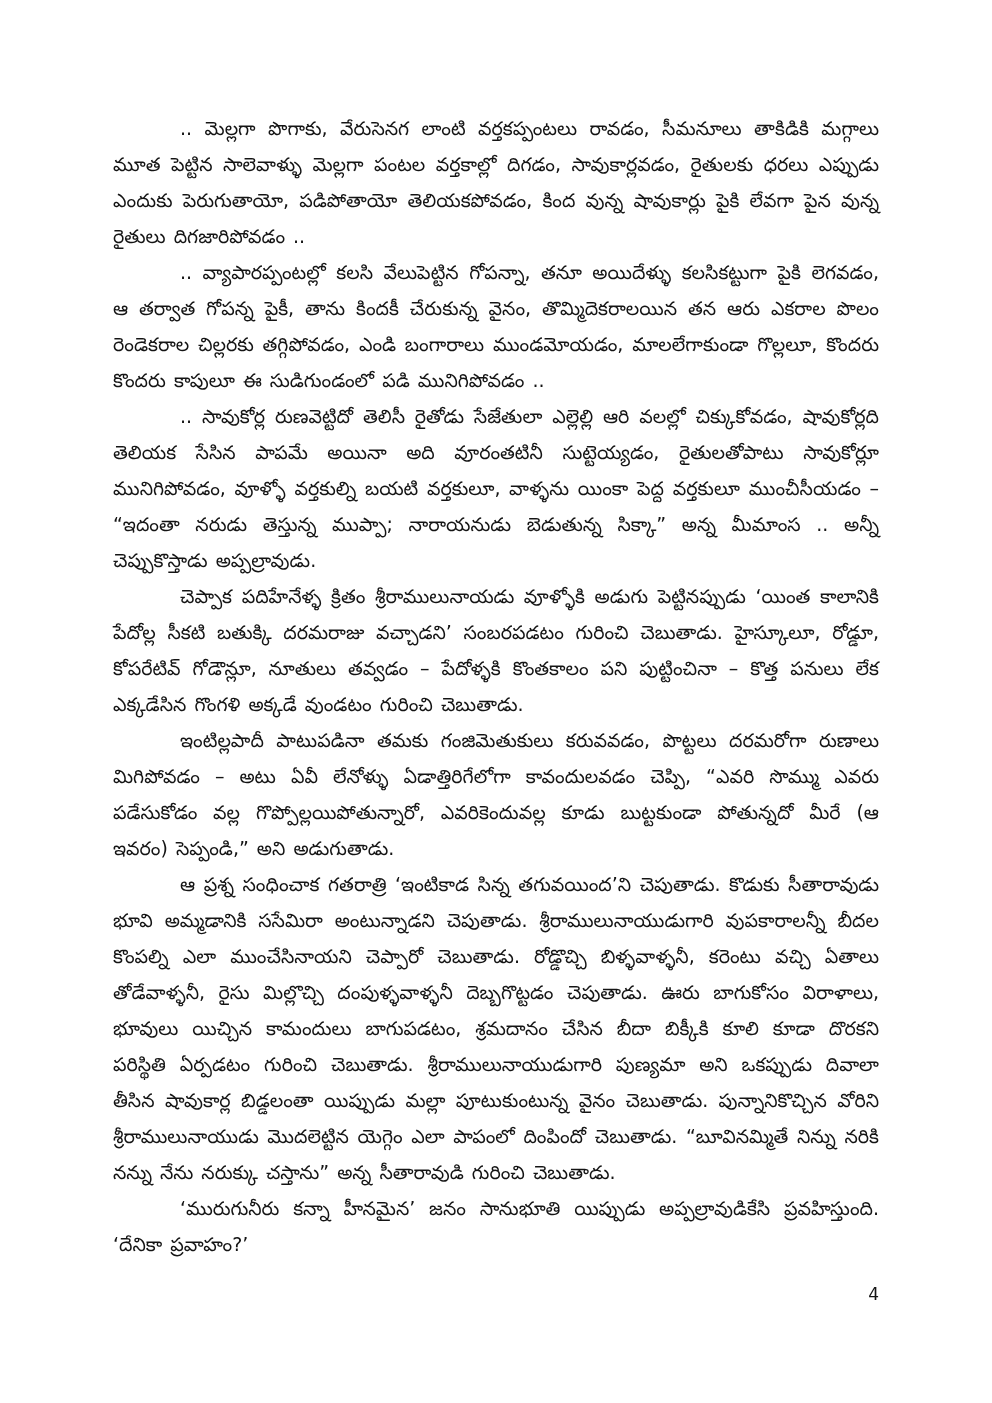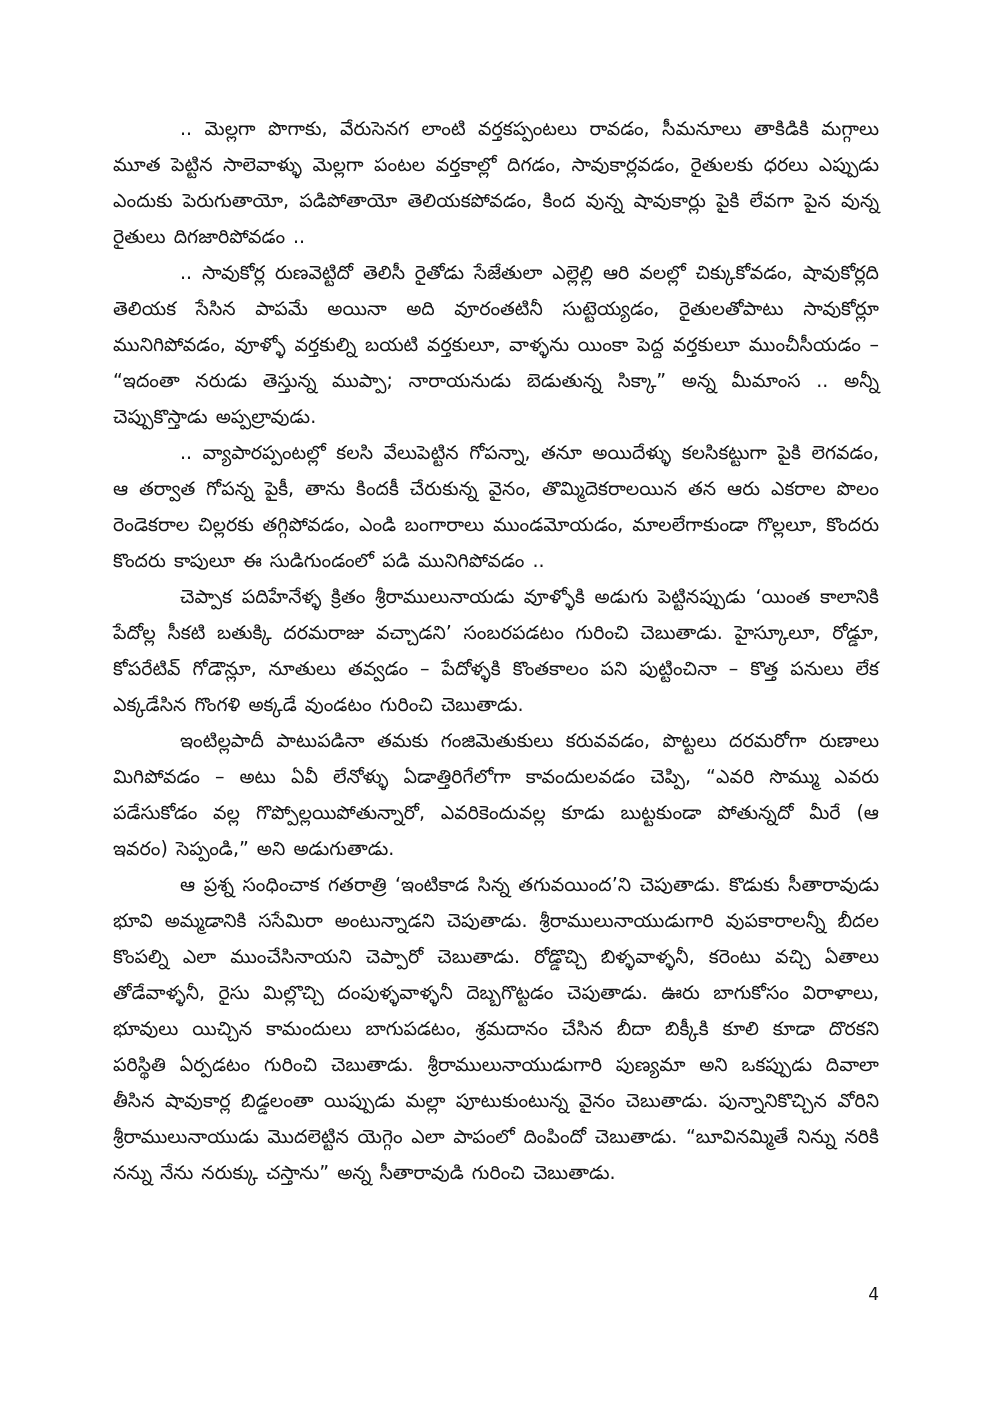--- a/index.html
+++ b/index.html
@@ -40,20 +40,21 @@
     font-size: 17px;
     color: #141414;
   }
 </style>
 </head>
 <body>
 
 <div class="page">
   <div class="text-block">
     <p class="para">.. మెల్లగా పొగాకు, వేరుసెనగ లాంటి వర్తకప్పంటలు రావడం, సీమనూలు తాకిడికి మగ్గాలు మూత పెట్టిన సాలెవాళ్ళు మెల్లగా పంటల వర్తకాల్లో దిగడం, సావుకార్లవడం, రైతులకు ధరలు ఎప్పుడు ఎందుకు పెరుగుతాయో, పడిపోతాయో తెలియకపోవడం, కింద వున్న షావుకార్లు పైకి లేవగా పైన వున్న రైతులు దిగజారిపోవడం ..</p>
+    <p class="para">.. వ్యాపారప్పంటల్లో కలసి వేలుపెట్టిన గోపన్నా, తనూ అయిదేళ్ళు కలసికట్టుగా పైకి లెగవడం, ఆ తర్వాత గోపన్న పైకీ, తాను కిందకీ చేరుకున్న వైనం, తొమ్మిదెకరాలయిన తన ఆరు ఎకరాల పొలం రెండెకరాల చిల్లరకు తగ్గిపోవడం, ఎండి బంగారాలు ముండమోయడం, మాలలేగాకుండా గొల్లలూ, కొందరు కొందరు కాపులూ ఈ సుడిగుండంలో పడి మునిగిపోవడం ..</p>
     <p class="para">.. సావుకోర్ల రుణవెట్టిదో తెలిసీ రైతోడు సేజేతులా ఎల్లెల్లి ఆరి వలల్లో చిక్కుకోవడం, షావుకోర్లది తెలియక సేసిన పాపమే అయినా అది వూరంతటినీ సుట్టెయ్యడం, రైతులతోపాటు సావుకోర్లూ మునిగిపోవడం, వూళ్ళో వర్తకుల్ని బయటి వర్తకులూ, వాళ్ళను యింకా పెద్ద వర్తకులూ ముంచీసీయడం – “ఇదంతా నరుడు తెస్తున్న ముప్పా; నారాయనుడు బెడుతున్న సిక్కా” అన్న మీమాంస .. అన్నీ చెప్పుకొస్తాడు అప్పల్రావుడు.</p>
-    <p class="para">.. వ్యాపారప్పంటల్లో కలసి వేలుపెట్టిన గోపన్నా, తనూ అయిదేళ్ళు కలసికట్టుగా పైకి లెగవడం, ఆ తర్వాత గోపన్న పైకీ, తాను కిందకీ చేరుకున్న వైనం, తొమ్మిదెకరాలయిన తన ఆరు ఎకరాల పొలం రెండెకరాల చిల్లరకు తగ్గిపోవడం, ఎండి బంగారాలు ముండమోయడం, మాలలేగాకుండా గొల్లలూ, కొందరు కొందరు కాపులూ ఈ సుడిగుండంలో పడి మునిగిపోవడం ..</p>
     <p class="para">చెప్పాక పదిహేనేళ్ళ క్రితం శ్రీరాములునాయడు వూళ్ళోకి అడుగు పెట్టినప్పుడు ‘యింత కాలానికి పేదోల్ల సీకటి బతుక్కి దరమరాజు వచ్చాడని’ సంబరపడటం గురించి చెబుతాడు. హైస్కూలూ, రోడ్డూ, కోపరేటివ్ గోడౌన్లూ, నూతులు తవ్వడం – పేదోళ్ళకి కొంతకాలం పని పుట్టించినా – కొత్త పనులు లేక ఎక్కడేసిన గొంగళి అక్కడే వుండటం గురించి చెబుతాడు.</p>
     <p class="para">ఇంటిల్లపాదీ పాటుపడినా తమకు గంజిమెతుకులు కరువవడం, పొట్టలు దరమరోగా రుణాలు మిగిపోవడం – అటు ఏవీ లేనోళ్ళు ఏడాత్తిరిగేలోగా కావందులవడం చెప్పి, “ఎవరి సొమ్ము ఎవరు పడేసుకోడం వల్ల గొప్పోల్లయిపోతున్నారో, ఎవరికెందువల్ల కూడు బుట్టకుండా పోతున్నదో మీరే (ఆ ఇవరం) సెప్పండి,” అని అడుగుతాడు.</p>
     <p class="para">ఆ ప్రశ్న సంధించాక గతరాత్రి ‘ఇంటికాడ సిన్న తగువయింద’ని చెపుతాడు. కొడుకు సీతారావుడు భూవి అమ్మడానికి ససేమిరా అంటున్నాడని చెపుతాడు. శ్రీరాములునాయుడుగారి వుపకారాలన్నీ బీదల కొంపల్ని ఎలా ముంచేసినాయని చెప్పారో చెబుతాడు. రోడ్డొచ్చి బిళ్ళవాళ్ళనీ, కరెంటు వచ్చి ఏతాలు తోడేవాళ్ళనీ, రైసు మిల్లొచ్చి దంపుళ్ళవాళ్ళనీ దెబ్బగొట్టడం చెపుతాడు. ఊరు బాగుకోసం విరాళాలు, భూవులు యిచ్చిన కామందులు బాగుపడటం, శ్రమదానం చేసిన బీదా బిక్కీకి కూలి కూడా దొరకని పరిస్థితి ఏర్పడటం గురించి చెబుతాడు. శ్రీరాములునాయుడుగారి పుణ్యమా అని ఒకప్పుడు దివాలా తీసిన షావుకార్ల బిడ్డలంతా యిప్పుడు మల్లా పూటుకుంటున్న వైనం చెబుతాడు. పున్నానికొచ్చిన వోరిని శ్రీరాములునాయుడు మొదలెట్టిన యెగ్గెం ఎలా పాపంలో దింపిందో చెబుతాడు. “బూవినమ్మితే నిన్ను నరికి నన్ను నేను నరుక్కు చస్తాను” అన్న సీతారావుడి గురించి చెబుతాడు.</p>
+    <p class="para">‘మురుగునీరు కన్నా హీనమైన’ జనం సానుభూతి యిప్పుడు అప్పల్రావుడికేసి ప్రవహిస్తుంది. ‘దేనికా ప్రవాహం?’</p>
   </div>
   <div class="page-num">4</div>
 </div>
 
 </body></html>

